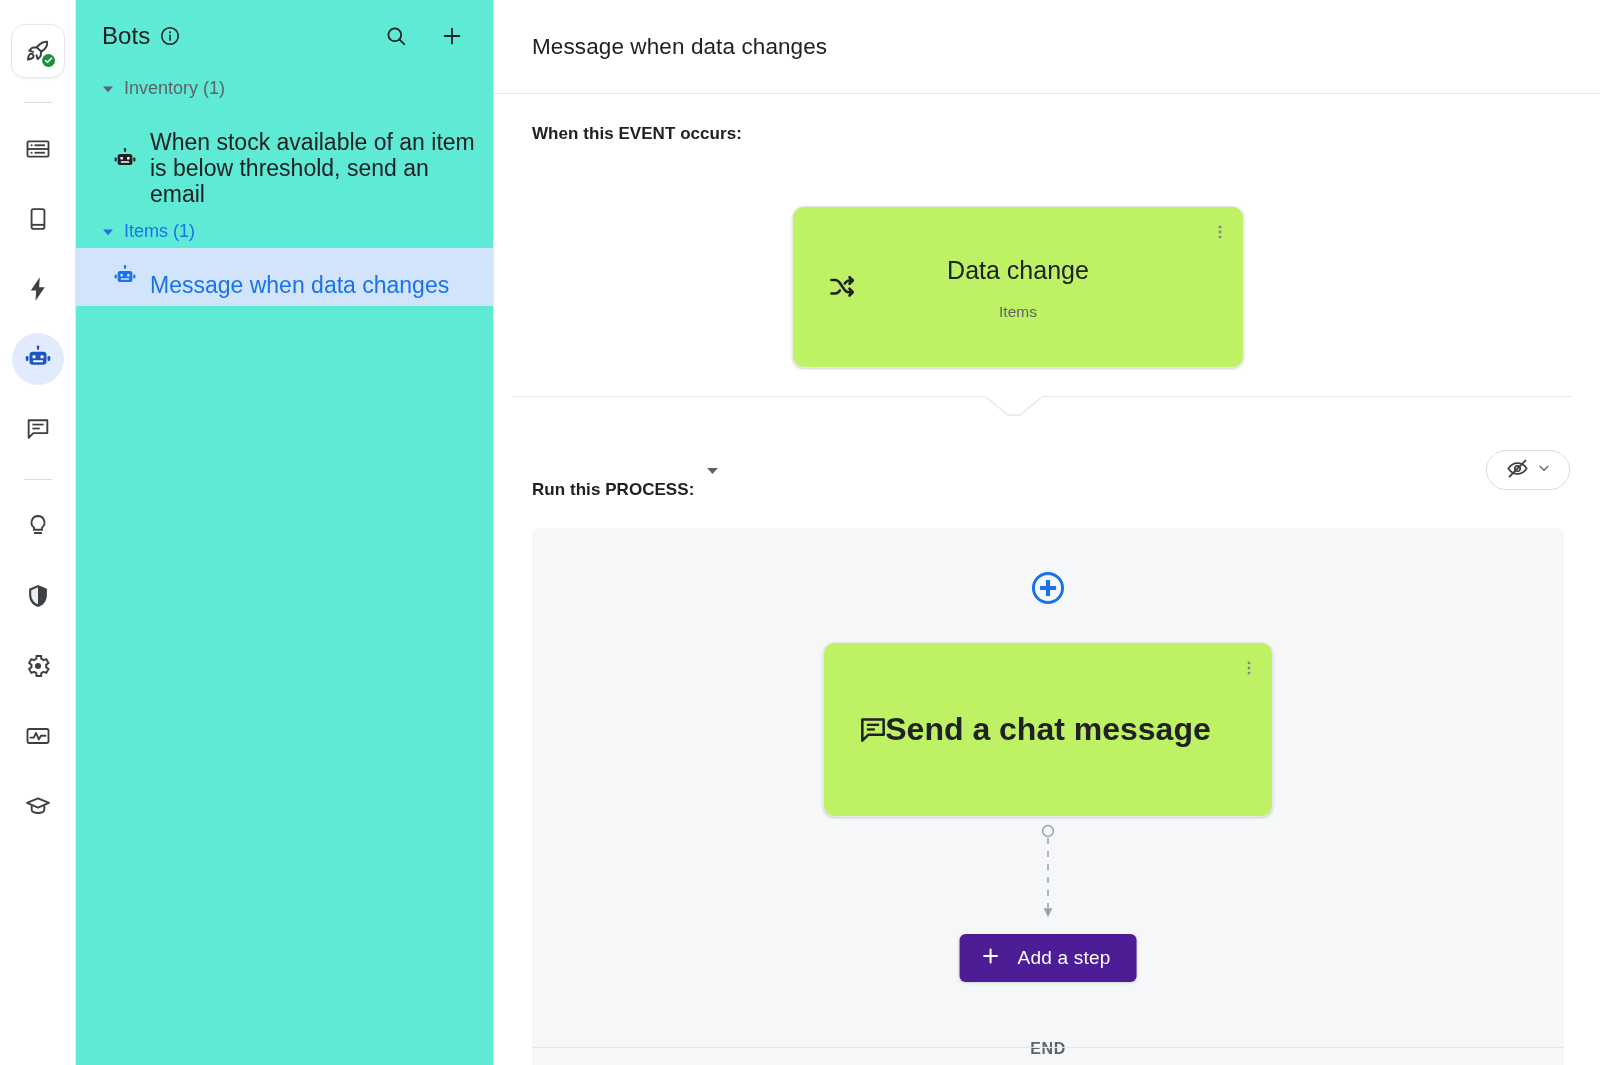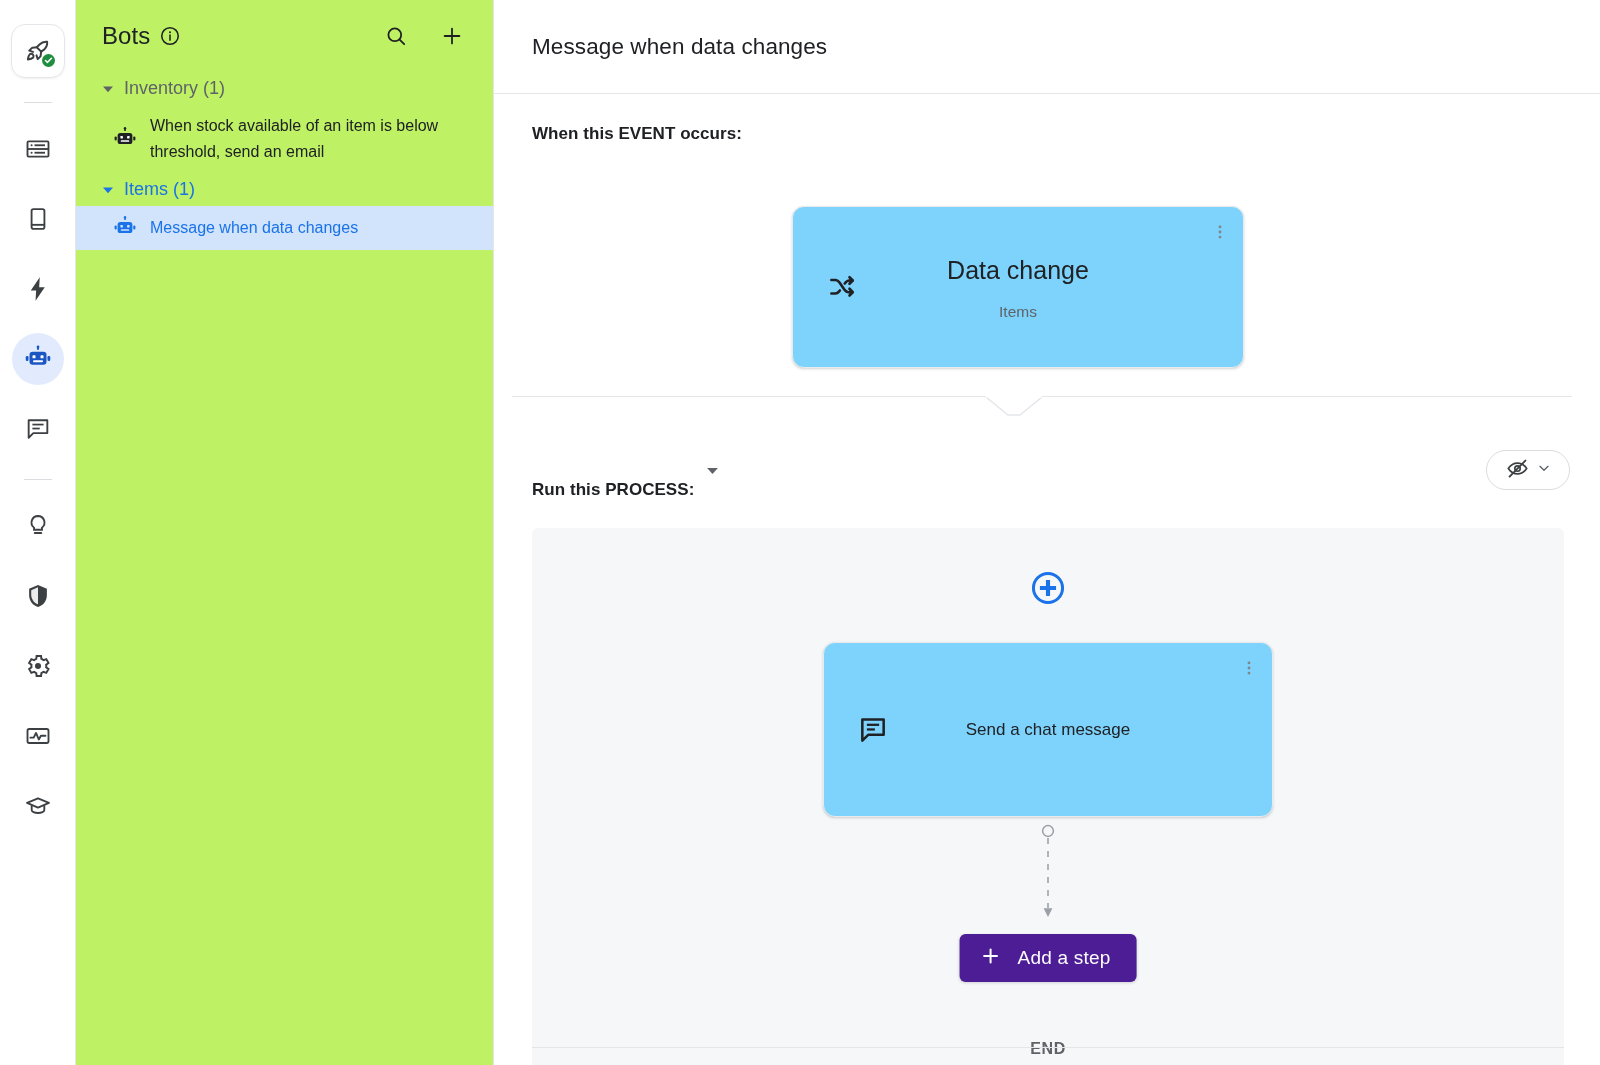--- a/index.html
+++ b/index.html
@@ -60,21 +60,21 @@
     height: 1px;
     background: #dadce0;
     margin: 6px 0 20px 0;
   }
 
   
   .sidebar {
     width: 418px;
     min-width: 418px;
     height: 1065px;
-    background: #bef264;
+    background: #5eead4;
     border-right: 1px solid #e4e6ea;
     box-sizing: border-box;
     position: relative;
   }
   .sidebar-header {
     display: flex;
     align-items: center;
     height: 72px;
     padding: 0 28px 0 26px;
     box-sizing: border-box;
@@ -126,23 +126,24 @@
     cursor: pointer;
     min-height: 44px;
   }
   .bot-row.selected { background: #d2e3fc; }
   .bot-icon {
     width: 30px; min-width: 30px;
     display: flex; align-items: center; justify-content: center;
     margin-right: 10px;
   }
   .bot-text {
-    font-size: 16px;
+    font-size: 23px;
     line-height: 26px;
     color: #202124;
+    margin-top: 16px;
   }
   .bot-row.selected .bot-text { color: #1a73e8; }
 
   
   .main {
     flex: 1;
     height: 1065px;
     background: #ffffff;
     box-sizing: border-box;
     position: relative;
@@ -195,21 +196,21 @@
     letter-spacing: .05px;
   }
 
   
   .event-zone {
     position: relative;
     height: 252px;
   }
   .card {
     position: absolute;
-    background: #7dd3fc;
+    background: #bef264;
     border: 1px solid #e8eaed;
     border-radius: 12px;
     box-shadow: 0 1px 3px rgba(60,64,67,.14), 0 1px 2px rgba(60,64,67,.10);
     box-sizing: border-box;
   }
   .event-card {
     left: 298px;
     top: 62px;
     width: 452px;
     height: 162px;
@@ -317,22 +318,23 @@
     position: absolute;
     left: 50%;
     transform: translateX(-50%);
     top: 114px;
     width: 450px;
     height: 175px;
     display: flex;
     align-items: center;
   }
   .step-card .card-title {
-    font-size: 17px;
+    font-size: 32px;
     line-height: 33px;
+    font-weight: bold;
   }
   .connector {
     position: absolute;
     left: 50%;
     transform: translateX(-50%);
     top: 296px;
     width: 20px;
     height: 96px;
   }
   .add-step-btn {

